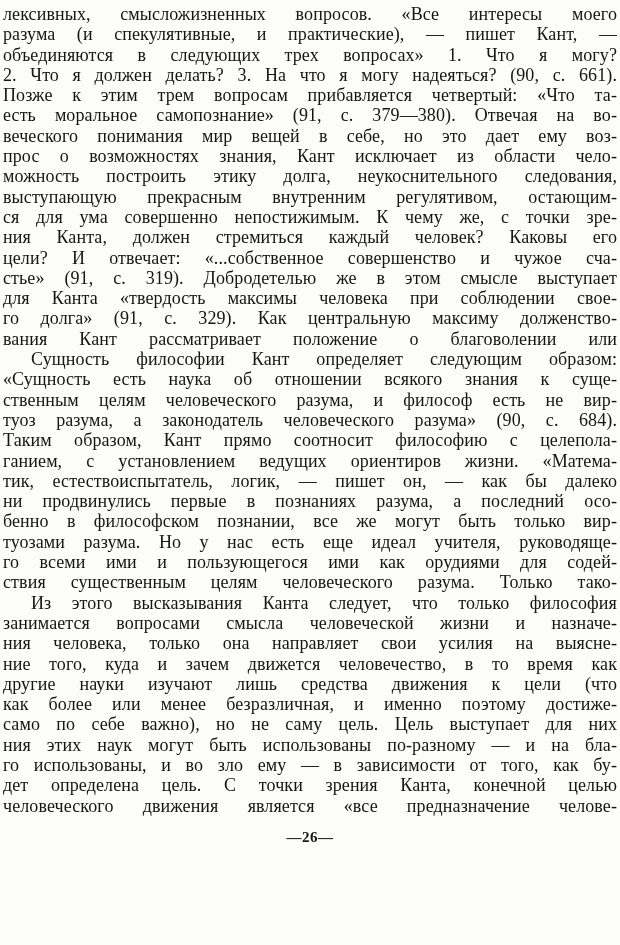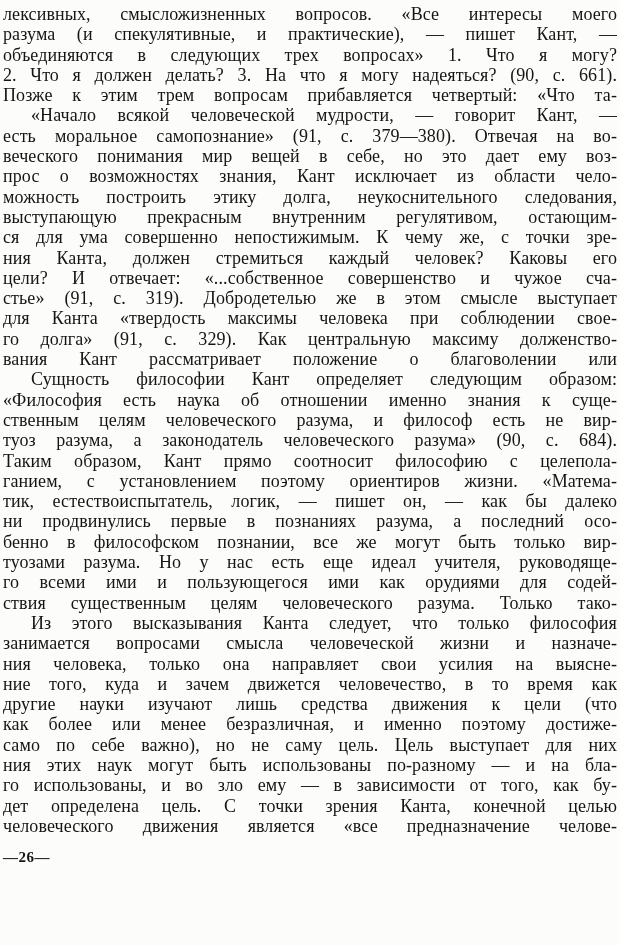--- a/index.html
+++ b/index.html
@@ -36,60 +36,59 @@
     letter-spacing: 0.1px;
   }
   .line.indent {
     text-indent: 28px;
   }
   .line.last-left {
     text-align-last: left;
   }
   .page-number {
     margin-top: 13px;
-    text-align: left;
+    text-align: center;
     font-weight: bold;
     font-size: 15px;
     letter-spacing: 0.5px;
   }
 </style>
 </head>
 <body>
 
 <div class="page">
   <div class="text-block">
       <div class="para">
         <div class="line">лексивных, смысложизненных вопросов. «Все интересы моего</div>
         <div class="line">разума (и спекулятивные, и практические), — пишет Кант, —</div>
         <div class="line">объединяются в следующих трех вопросах» 1. Что я могу?</div>
         <div class="line">2. Что я должен делать? 3. На что я могу надеяться? (90, с. 661).</div>
         <div class="line">Позже к этим трем вопросам прибавляется четвертый: «Что та-</div>
       </div>
       <div class="para">
-        <div class="line indent">«Начало всякой человеческой мудрости, — говорит Кант, —</div>
         <div class="line">есть моральное самопознание» (91, с. 379—380). Отвечая на во-</div>
         <div class="line">веческого понимания мир вещей в себе, но это дает ему воз-</div>
         <div class="line">прос о возможностях знания, Кант исключает из области чело-</div>
         <div class="line">можность построить этику долга, неукоснительного следования,</div>
         <div class="line">выступающую прекрасным внутренним регулятивом, остающим-</div>
         <div class="line">ся для ума совершенно непостижимым. К чему же, с точки зре-</div>
         <div class="line">ния Канта, должен стремиться каждый человек? Каковы его</div>
         <div class="line">цели? И отвечает: «...собственное совершенство и чужое сча-</div>
         <div class="line">стье» (91, с. 319). Добродетелью же в этом смысле выступает</div>
         <div class="line">для Канта «твердость максимы человека при соблюдении свое-</div>
         <div class="line">го долга» (91, с. 329). Как центральную максиму долженство-</div>
         <div class="line">вания Кант рассматривает положение о благоволении или</div>
       </div>
       <div class="para">
         <div class="line indent">Сущность философии Кант определяет следующим образом:</div>
-        <div class="line">«Философия есть наука об отношении именно знания к суще-</div>
+        <div class="line">«Сущность есть наука об отношении всякого знания к суще-</div>
         <div class="line">ственным целям человеческого разума, и философ есть не вир-</div>
         <div class="line">туоз разума, а законодатель человеческого разума» (90, с. 684).</div>
         <div class="line">Таким образом, Кант прямо соотносит философию с целепола-</div>
-        <div class="line">ганием, с установлением поэтому ориентиров жизни. «Матема-</div>
+        <div class="line">ганием, с установлением ведущих ориентиров жизни. «Матема-</div>
         <div class="line">тик, естествоиспытатель, логик, — пишет он, — как бы далеко</div>
         <div class="line">ни продвинулись первые в познаниях разума, а последний осо-</div>
         <div class="line">бенно в философском познании, все же могут быть только вир-</div>
         <div class="line">туозами разума. Но у нас есть еще идеал учителя, руководяще-</div>
         <div class="line">го всеми ими и пользующегося ими как орудиями для содей-</div>
         <div class="line">ствия существенным целям человеческого разума. Только тако-</div>
       </div>
       <div class="para">
         <div class="line indent">Из этого высказывания Канта следует, что только философия</div>
         <div class="line">занимается вопросами смысла человеческой жизни и назначе-</div>

